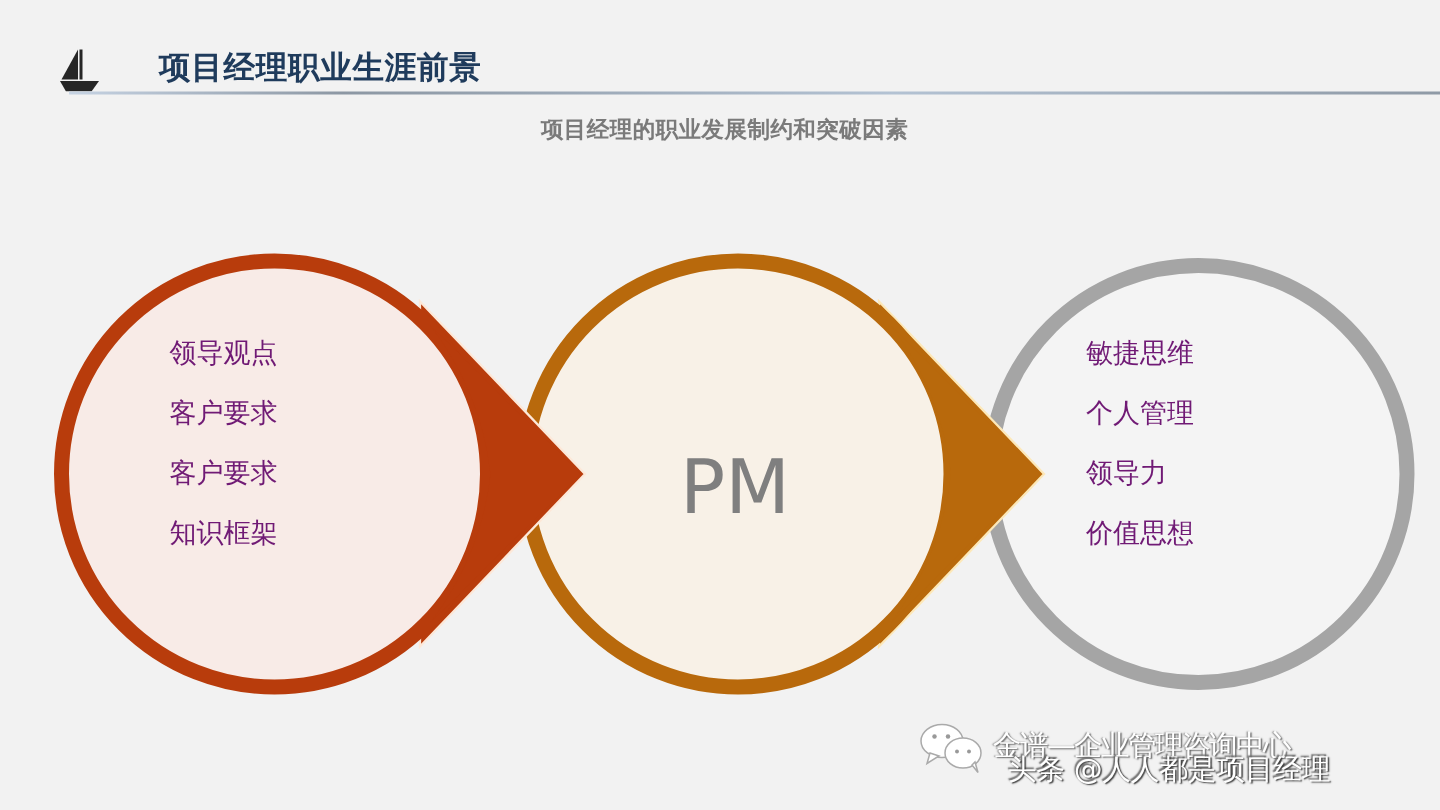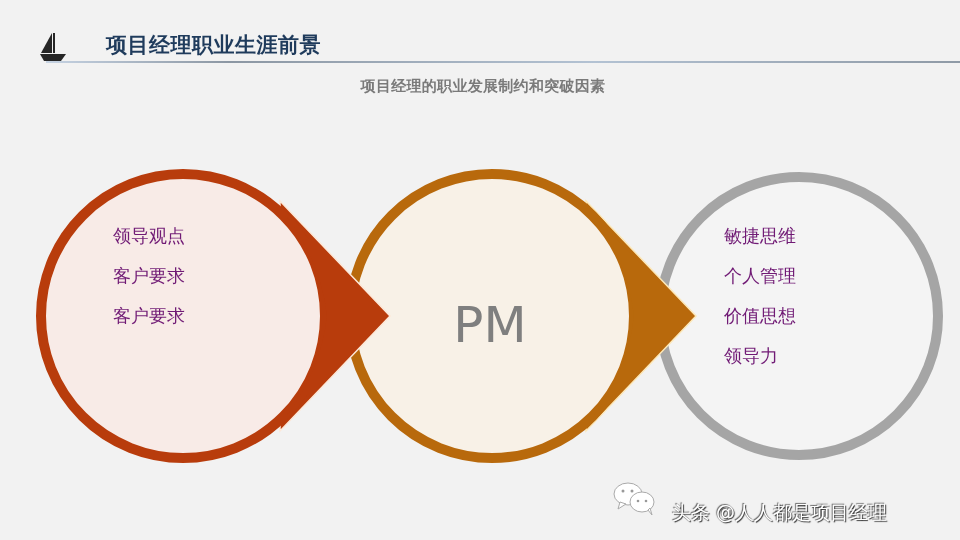--- a/index.html
+++ b/index.html
@@ -150,36 +150,38 @@
     <path d="M 280 201 L 390 316 L 280 431 Z" fill="#b83c0c" stroke="#fde8d8" stroke-width="1.5"></path>
     <circle cx="183" cy="316" r="142" fill="#f8ebe7" stroke="#b83c0c" stroke-width="10"></circle>
     <path d="M 287 217 Q 321 262 327 316 Q 321 370 287 415 L 387 316 Z" fill="#b83c0c"></path>
   </g>
 </svg>
 
 <div class="circle-text" style="left:113px; top:216px;">
   <div>领导观点</div>
   <div>客户要求</div>
   <div>客户要求</div>
+  <div>知识框架</div>
 </div>
 
 <div class="pm-label">PM</div>
 
 <div class="circle-text" style="left:724px; top:216px;">
   <div>敏捷思维</div>
   <div>个人管理</div>
+  <div>领导力</div>
   <div>价值思想</div>
-  <div>领导力</div>
 </div>
 
 <div class="watermark">
   <svg class="wechat-icon" viewBox="0 0 46 36">
     <ellipse cx="16" cy="14" rx="14" ry="11" fill="#ffffff" stroke="#aaaaaa" stroke-width="1"></ellipse>
     <polygon points="8,22 6,29 14,24" fill="#ffffff" stroke="#aaaaaa" stroke-width="1"></polygon>
     <ellipse cx="30" cy="22" rx="12" ry="10" fill="#ffffff" stroke="#aaaaaa" stroke-width="1"></ellipse>
     <polygon points="36,30 40,35 38,28" fill="#ffffff" stroke="#aaaaaa" stroke-width="1"></polygon>
     <circle cx="11" cy="11" r="1.5" fill="#999"></circle>
     <circle cx="20" cy="11" r="1.5" fill="#999"></circle>
     <circle cx="26" cy="21" r="1.3" fill="#999"></circle>
     <circle cx="34" cy="21" r="1.3" fill="#999"></circle>
   </svg>
+  <span class="wm-line1">金谱—企业管理咨询中心</span>
   <span class="wm-line2">头条 @人人都是项目经理</span>
 </div>
 
 </body></html>

